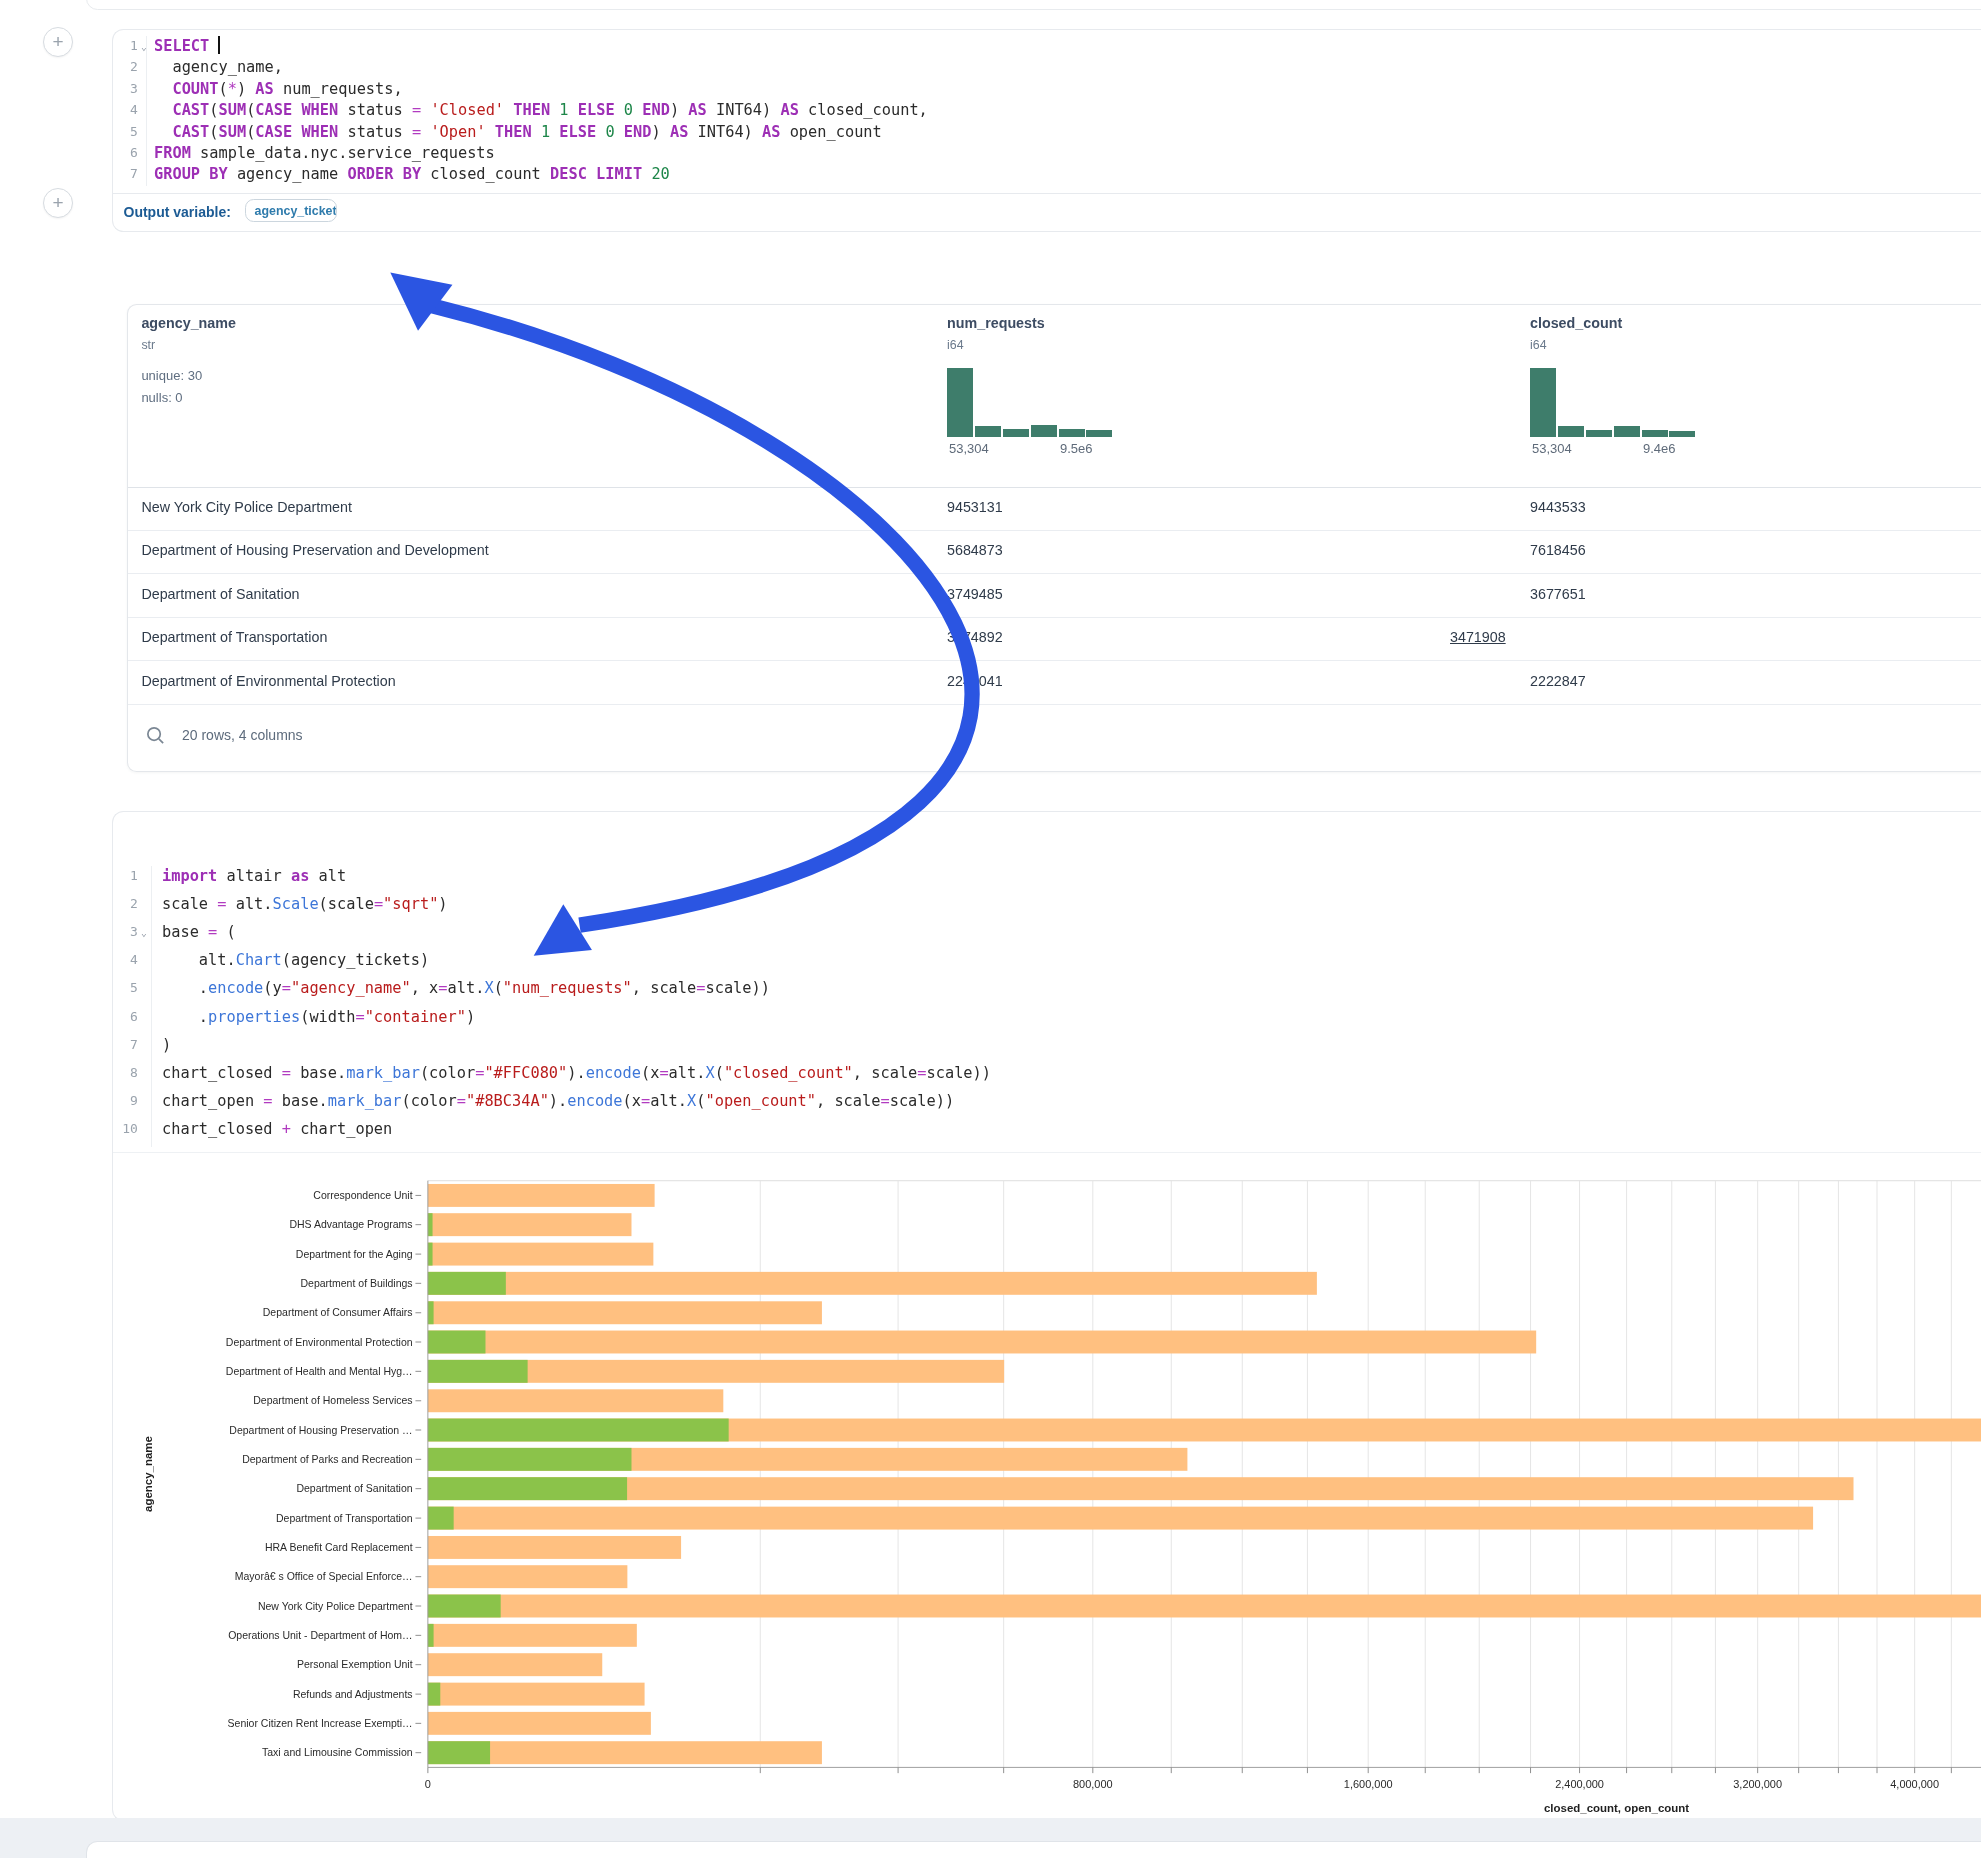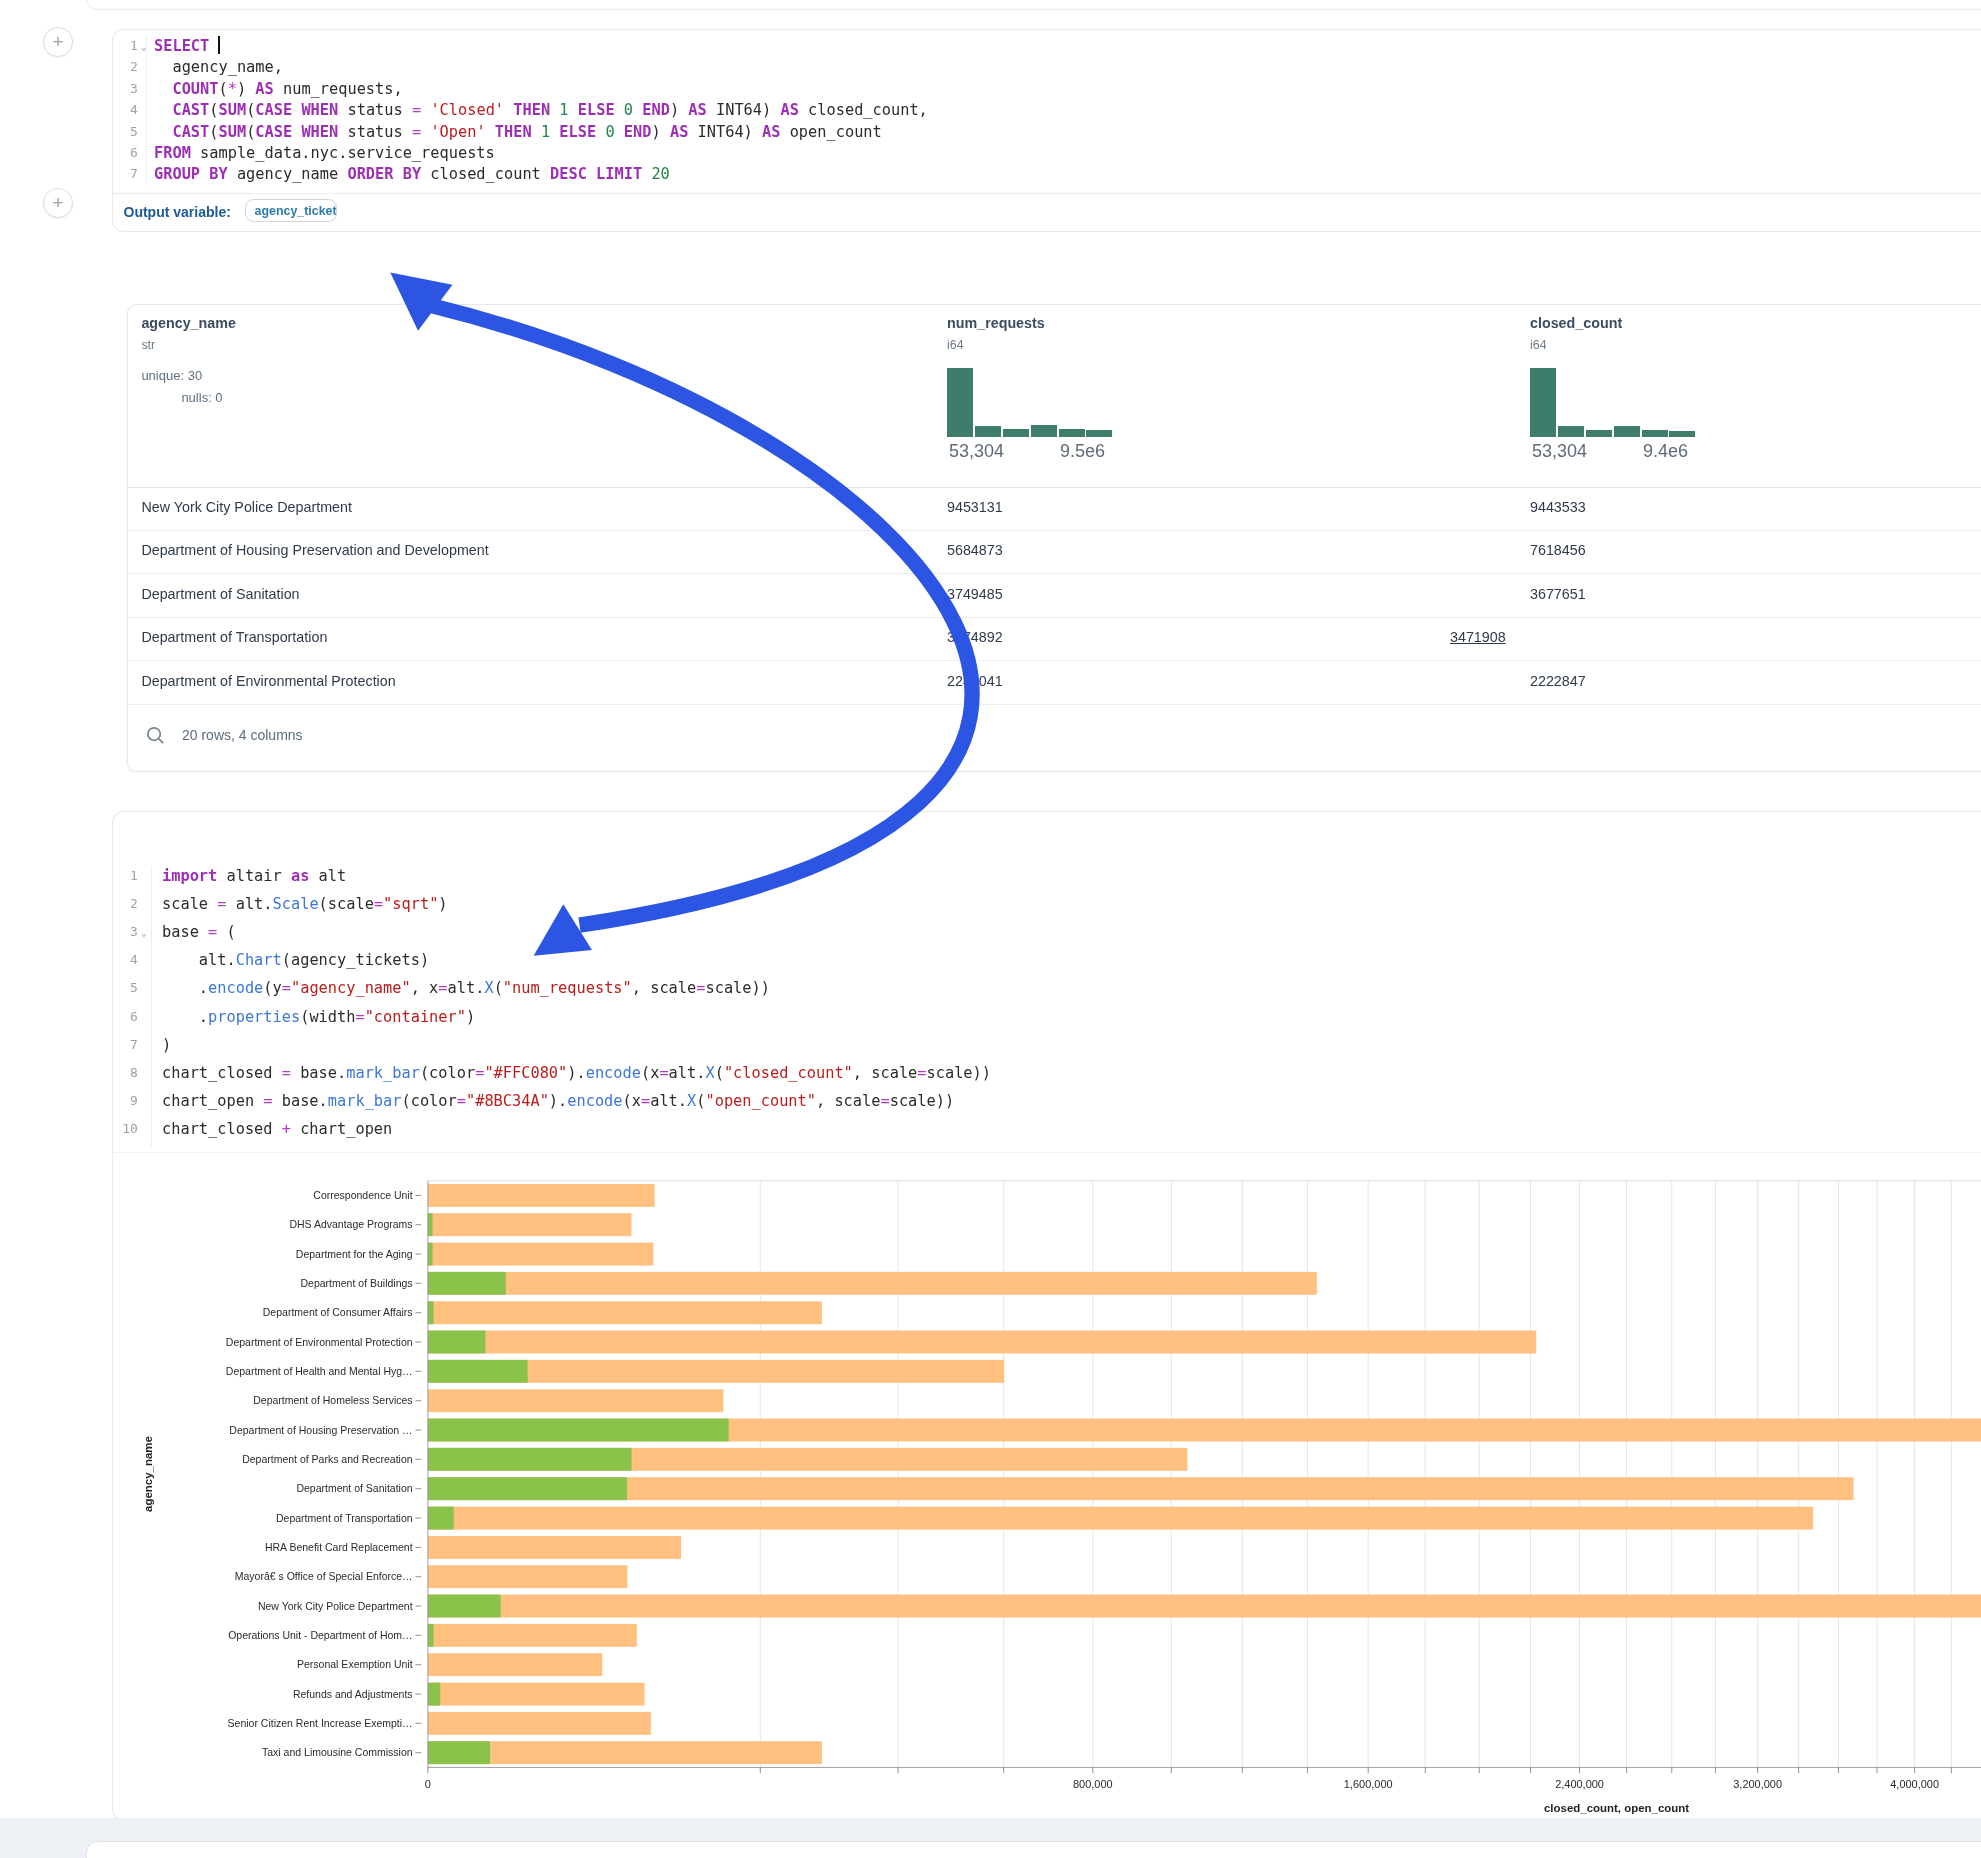--- a/index.html
+++ b/index.html
@@ -44,21 +44,21 @@
   .ov-label{position:absolute;left:10.5px;top:9.6px;font-size:14px;font-weight:bold;color:#1c5b94;}
   .ov-pill{position:absolute;left:132px;top:4.8px;width:73px;padding:3.8px 8.6px;border:1px solid #ccd6de;
       border-radius:8.6px;font-size:12.4px;font-weight:bold;color:#2e7bac;white-space:nowrap;overflow:hidden;}
   
   .thead{position:absolute;left:0;right:0;top:0;height:182px;border-bottom:1px solid #dfe3e8;}
   .col-name{position:absolute;top:9.6px;font-size:14.3px;font-weight:bold;color:#3d4c63;}
   .col-type{position:absolute;top:33px;font-size:12.4px;color:#6b7a8c;}
   .col-stat{position:absolute;font-size:13px;color:#5f6e80;}
   .hist{position:absolute;top:57px;width:168px;height:75px;display:flex;align-items:flex-end;gap:1.9px;}
   .hist .bar{width:26px;background:#3e7d6b;}
-  .hist-lab{position:absolute;top:136px;font-size:18px;color:#5f6b7a;}
+  .hist-lab{position:absolute;top:136px;font-size:13px;color:#5f6b7a;}
   .trow{position:absolute;left:0;right:0;height:43px;border-bottom:1px solid #eaedf1;}
   .trow span{position:absolute;top:12.4px;font-size:14.3px;color:#2f3b4a;}
   .tfoot{position:absolute;left:0;right:0;top:399px;height:66px;}
   .tfoot .txt{position:absolute;left:54px;top:23px;font-size:14px;color:#5d6b7c;}
   .tfoot .mag{position:absolute;left:17px;top:21px;}
   
   #chart{position:absolute;left:0;top:341px;}
   .chart-sep{position:absolute;left:0;right:0;top:340px;border-top:1px solid #eef1f4;}
   
   .overlay{position:absolute;left:0;top:0;pointer-events:none;}
@@ -88,21 +88,21 @@
       <span class="ov-label">Output variable:</span>
       <span class="ov-pill">agency_tickets</span>
     </div>
   </section>
 
   <section class="table-card">
     <div class="thead" id="table-head">
         <div class="col-name" style="left: 13.4px;">agency_name</div>
         <div class="col-type" style="left: 13.4px;">str</div>
         <div class="col-stat" style="left: 13.4px; top: 63px;">unique: 30</div>
-        <div class="col-stat" style="left: 13.4px; top: 85px; margin-left: 40px;">nulls: 0</div>
+        <div class="col-stat" style="left: 13.4px; top: 85px;">nulls: 0</div>
         <div class="col-name" style="left: 819px;">num_requests</div>
         <div class="col-type" style="left: 819px;">i64</div>
         <div class="hist" style="left: 819px;">
           <div class="bar" style="height: 69px;"></div>
           <div class="bar" style="height: 11.5px;"></div>
           <div class="bar" style="height: 7.6px;"></div>
           <div class="bar" style="height: 12.4px;"></div>
           <div class="bar" style="height: 7.6px;"></div>
           <div class="bar" style="height: 6.7px;"></div>
         </div>

